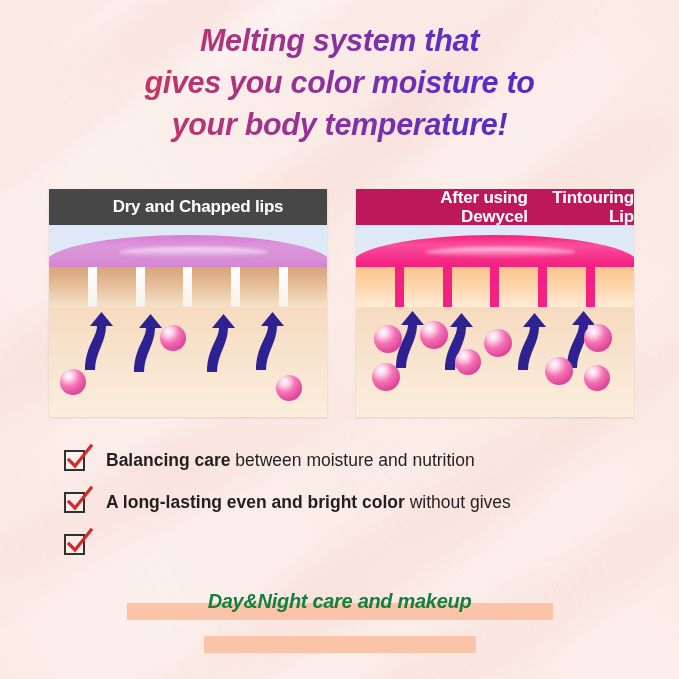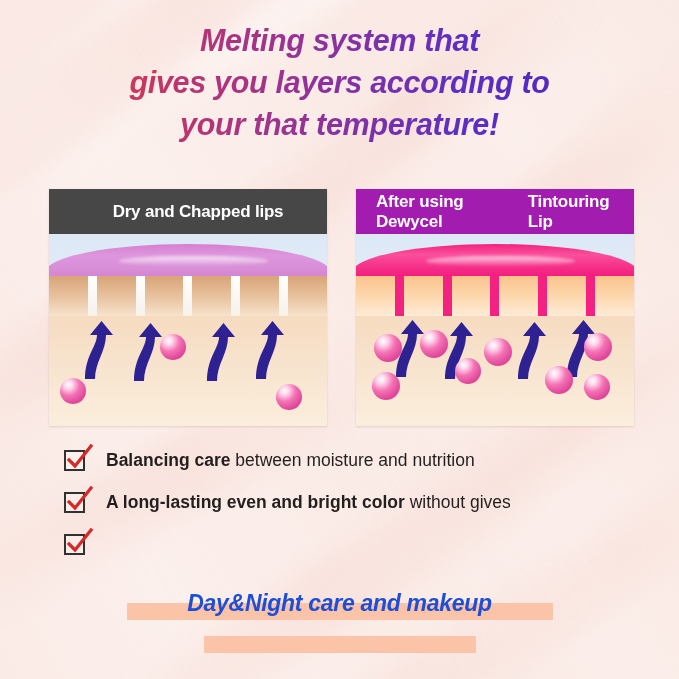--- a/index.html
+++ b/index.html
@@ -39,28 +39,28 @@
     -webkit-background-clip:text; background-clip:text;
     -webkit-text-fill-color:transparent; color:transparent;text-decoration:underline;
   }
 
   
   .panel { position:absolute; z-index:3; width:278px; }
   .panel.left  { left:49px;  top:189px; }
   .panel.right { left:356px; top:189px; }
 
   .panel-head {
-    height:45px; display:flex; align-items:center; justify-content:center;
+    height:36px; display:flex; align-items:center; justify-content:center;
     color:#fff; font-weight:bold; font-size:17px; line-height:1.12;
-    text-align:left; letter-spacing:-.2px;
+    text-align:right; letter-spacing:-.2px;
     box-shadow:0 1px 2px rgba(90,40,40,.18);
     padding-left:20px;
   }
   .panel.left  .panel-head { background:#474747; }
-  .panel.right .panel-head { background:#a21caf; }
+  .panel.right .panel-head { background:#be185d; }
 
   
   .diagram {
     position:relative; height:192px; overflow:hidden;
     background:linear-gradient(180deg,#dde8f6 0%,#eaf2fb 62%,#f3f7fc 100%);
     box-shadow:0 1px 2px rgba(90,40,40,.15);
   }
   .dermis {
     position:absolute; left:0; right:0; bottom:0; height:120px;
     background:linear-gradient(180deg,#f6d9bc 0%,#f7e2cb 40%,#fbeedd 100%);
@@ -114,22 +114,22 @@
 
   
   .footline { position:absolute; left:0; right:0; top:590px; z-index:3; text-align:center; }
   .fl-row { position:relative; display:block; height:33px; }
   .fl-row .band {
     position:absolute; left:50%; transform:translateX(-50%);
     bottom:3px; height:17px; background:#fbc4a8; z-index:1; border-radius:1px;
   }
   .fl-row .txt {
     position:relative; z-index:2;
-    font-size:23px; font-weight:bold; font-style:italic;
-    color:#1d4ed8; letter-spacing:-.3px; white-space:nowrap;
+    font-size:20px; font-weight:bold; font-style:italic;
+    color:#15803d; letter-spacing:-.3px; white-space:nowrap;
   }
 </style>
 </head>
 <body>
 
 <div id="bg-texture">
     <div class="t" style="left: -40px; top: -60px; width: 520px; height: 120px; transform: rotate(-34deg); opacity: 0.55;"></div>
     <div class="t" style="left: 120px; top: -90px; width: 430px; height: 90px; transform: rotate(-36deg); opacity: 0.4;"></div>
     <div class="t" style="left: -150px; top: 120px; width: 600px; height: 150px; transform: rotate(-30deg); opacity: 0.45;"></div>
     <div class="t" style="left: 260px; top: 40px; width: 520px; height: 120px; transform: rotate(-38deg); opacity: 0.35;"></div>
@@ -145,22 +145,22 @@
     <div class="d" style="left: 320px; top: 200px; width: 420px; height: 55px; transform: rotate(-37deg); opacity: 0.24;"></div>
     <div class="d" style="left: -80px; top: 430px; width: 540px; height: 75px; transform: rotate(-30deg); opacity: 0.3;"></div>
     <div class="d" style="left: 340px; top: 390px; width: 440px; height: 60px; transform: rotate(-35deg); opacity: 0.22;"></div>
     <div class="d" style="left: 80px; top: 560px; width: 500px; height: 70px; transform: rotate(-32deg); opacity: 0.26;"></div>
     <div class="d" style="left: 420px; top: 530px; width: 400px; height: 55px; transform: rotate(-34deg); opacity: 0.2;"></div>
     <div class="d" style="left: 200px; top: 660px; width: 420px; height: 60px; transform: rotate(-33deg); opacity: 0.2;"></div>
   </div>
 
 <div class="headline">
   <span class="ln grad">Melting system that</span>
-  <span class="ln grad">gives you layers according to</span>
-  <span class="ln grad">your that temperature!</span>
+  <span class="ln grad">gives you color moisture to</span>
+  <span class="ln grad">your body temperature!</span>
 </div>
 
 <div class="panel left">
   <div class="panel-head">Dry and Chapped lips</div>
   <div class="diagram">
     <div class="dermis"></div>
     <div class="lip">
       <div class="gloss"></div>
     </div>
     <div class="cells">

